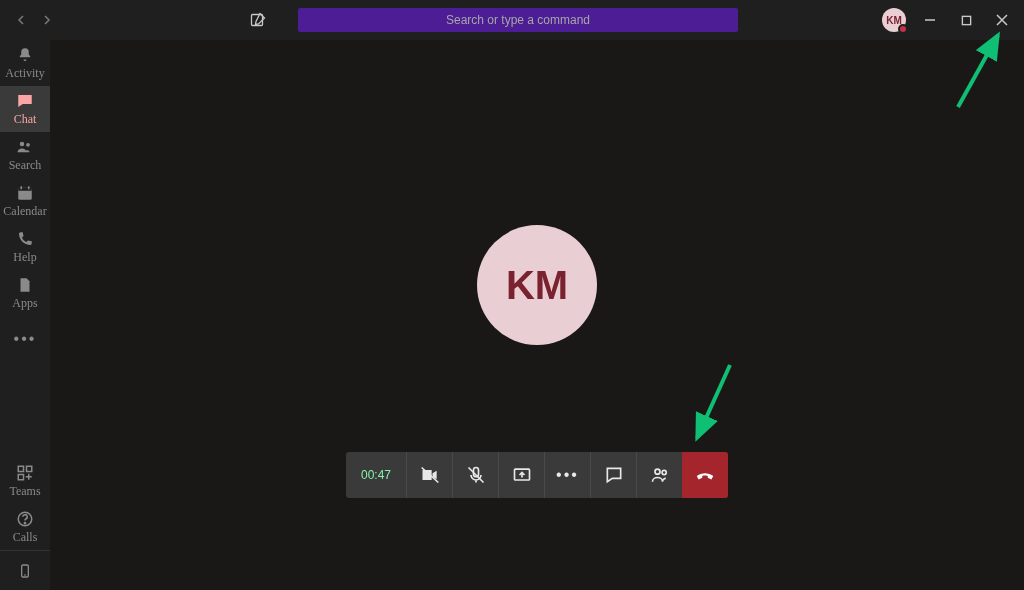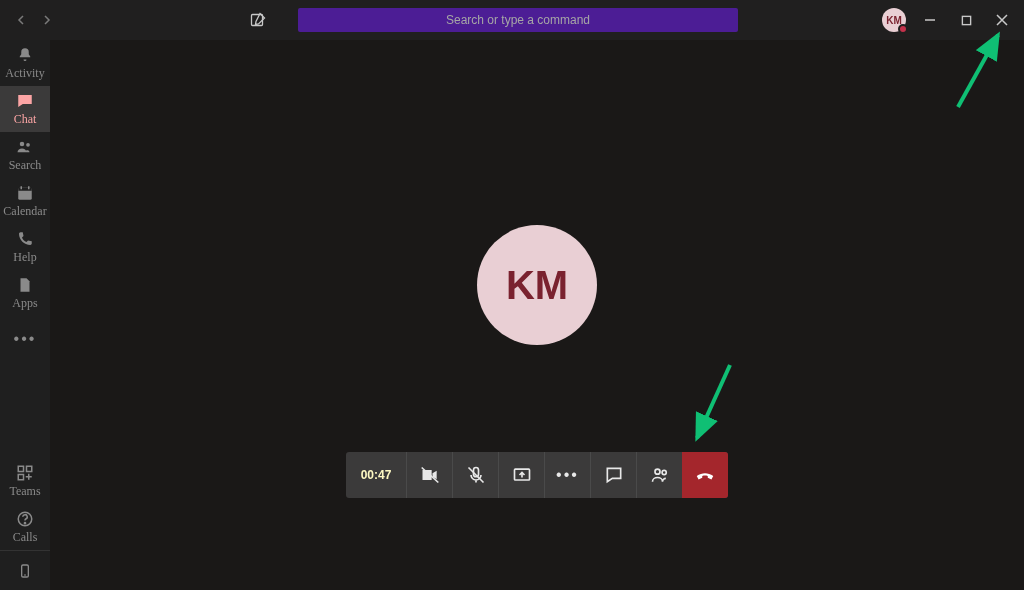--- a/index.html
+++ b/index.html
@@ -23,21 +23,21 @@
     .rail-label { font-size: 12px; font-family: Liberation Serif, serif; }
     .rail-spacer { flex: 1; }
 
     
     .main { position: absolute; left: 50px; right: 0; top: 40px; bottom: 0; background: #1a1817; display: flex; align-items: center; justify-content: center; }
     .big-avatar { width: 120px; height: 120px; border-radius: 50%; background: #e9cfd4; display: flex; align-items: center; justify-content: center; color: #7a222f; font-size: 40px; font-weight:600; margin-top:-60px; }
 
     
     .call-bar { position: absolute; bottom: 92px; left: 50%; transform: translateX(-50%); height: 46px; display: flex; background: #3b3a3a; border-radius: 3px; overflow: hidden; }
     .call-seg { width: 46px; height: 46px; display: flex; align-items: center; justify-content: center; color: #e8e8e8; border-left: 1px solid #4a4a4a; cursor:pointer; }
-    .call-seg.timer { width: 60px; font-size: 12px; color: #fef9c3; border-left:none; cursor:default;font-weight:bold;}
+    .call-seg.timer { width: 60px; font-size: 12px; color: #86efac; border-left:none; cursor:default;}
     .call-seg.hangup { background: #a4262c; color: #fff; border-left:none; }
 
     
     .arrow { position: absolute; pointer-events: none; }
   </style>
 </head>
 <body>
 
 <div class="titlebar">
   <div class="nav-arrows">

